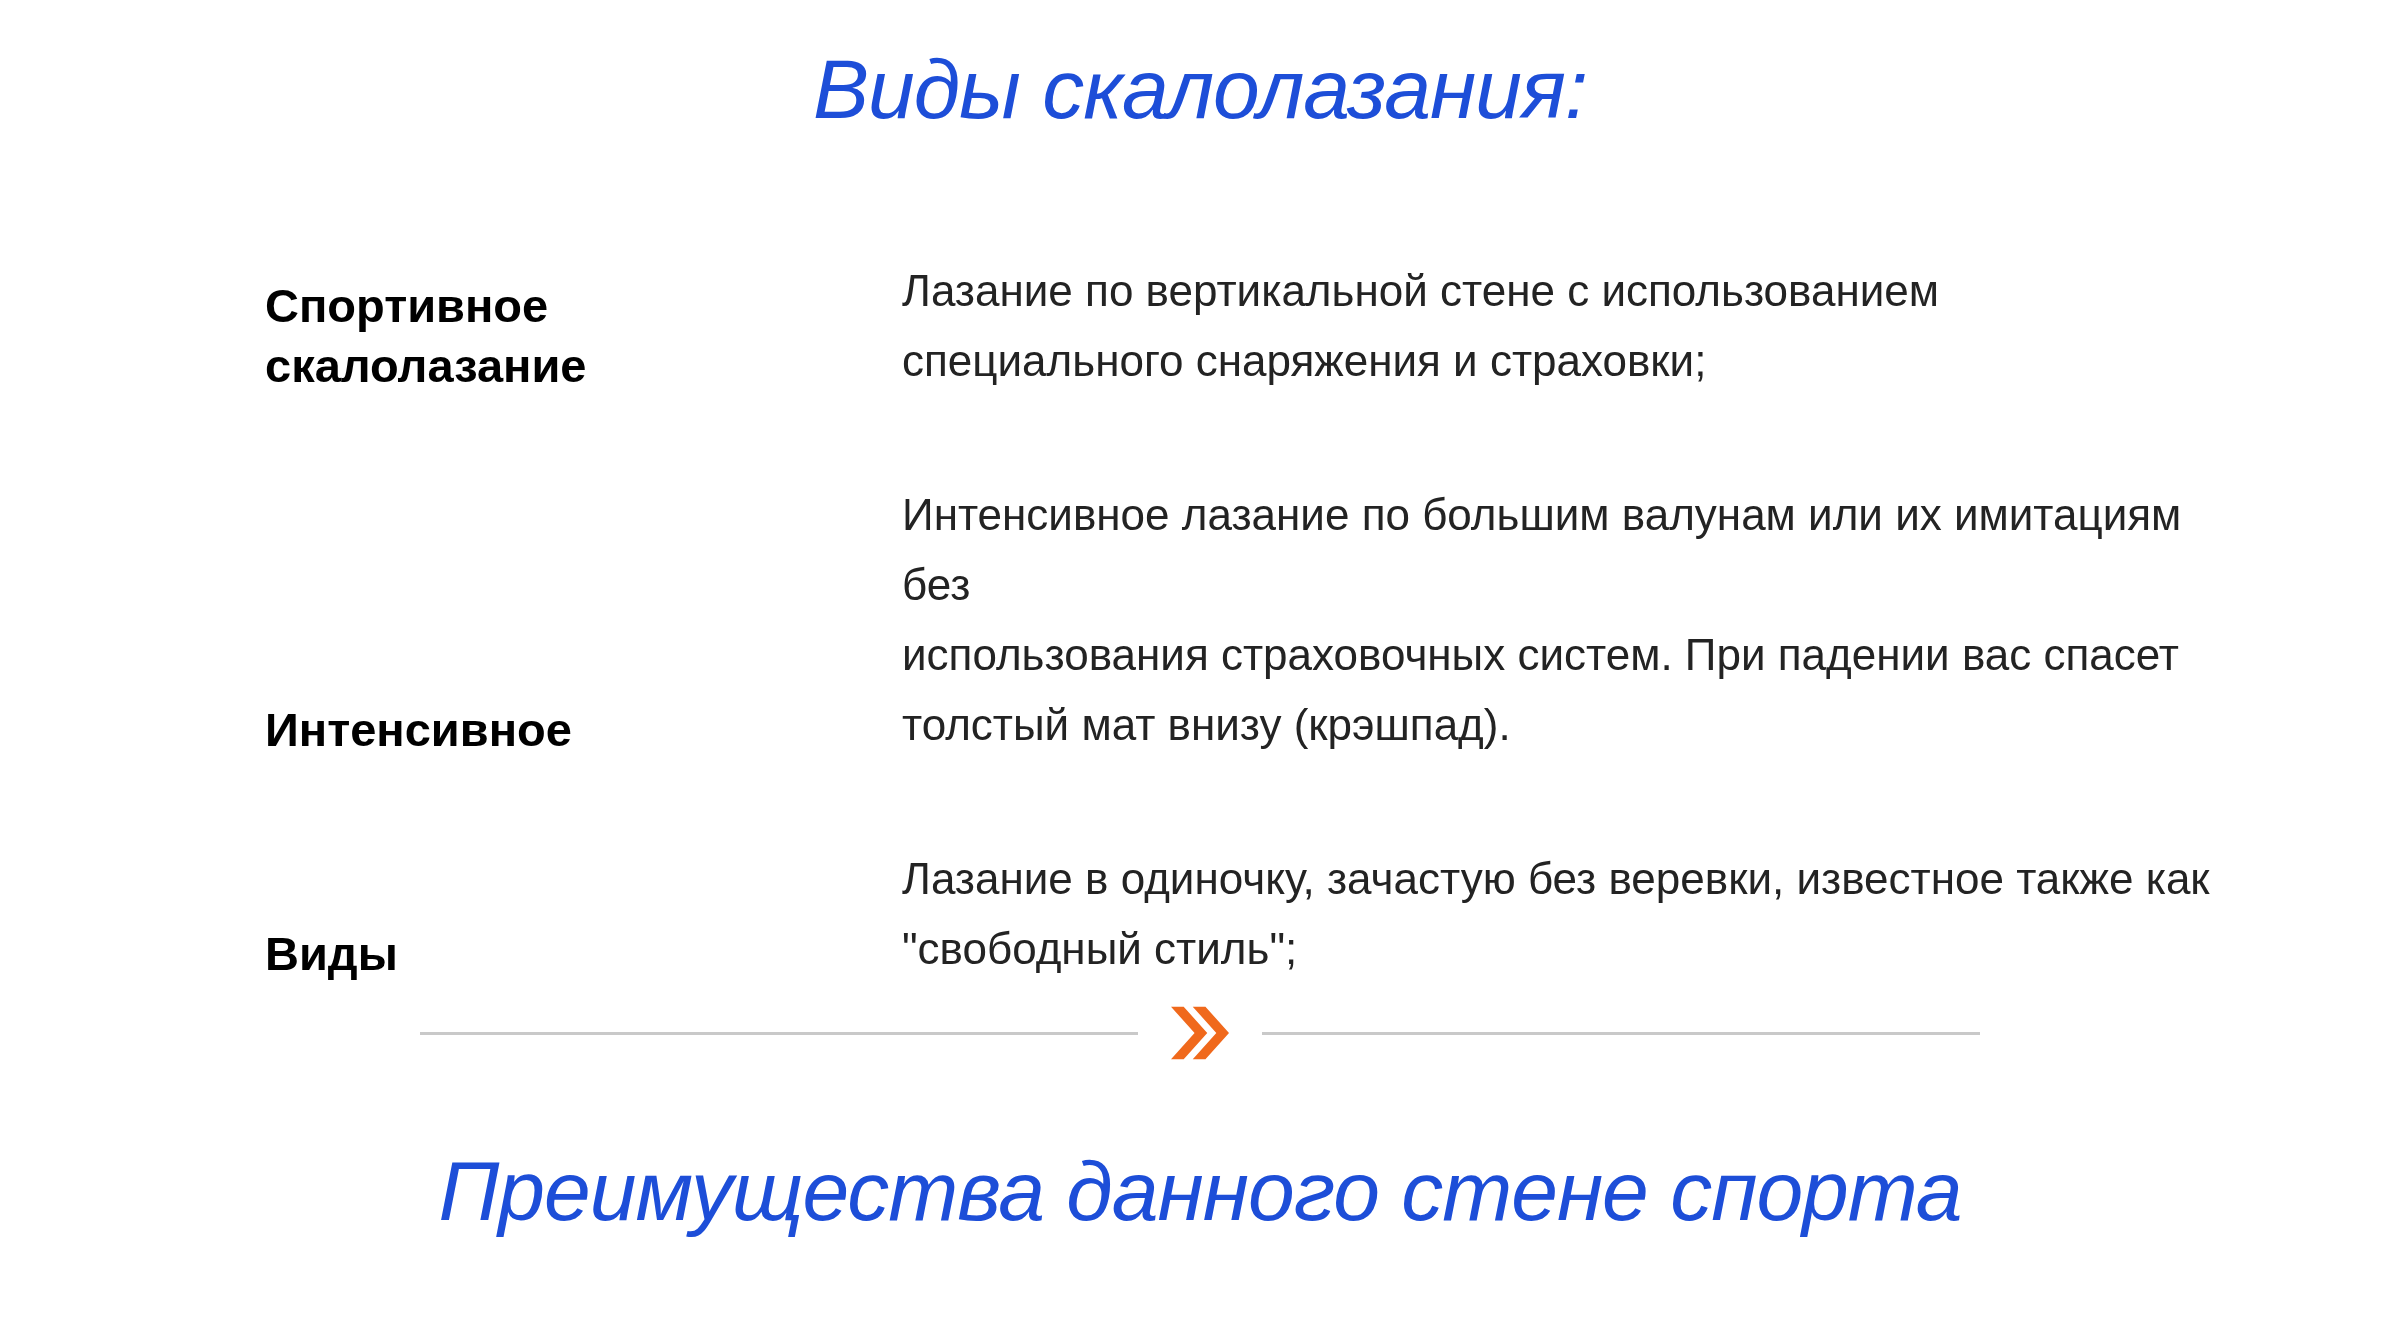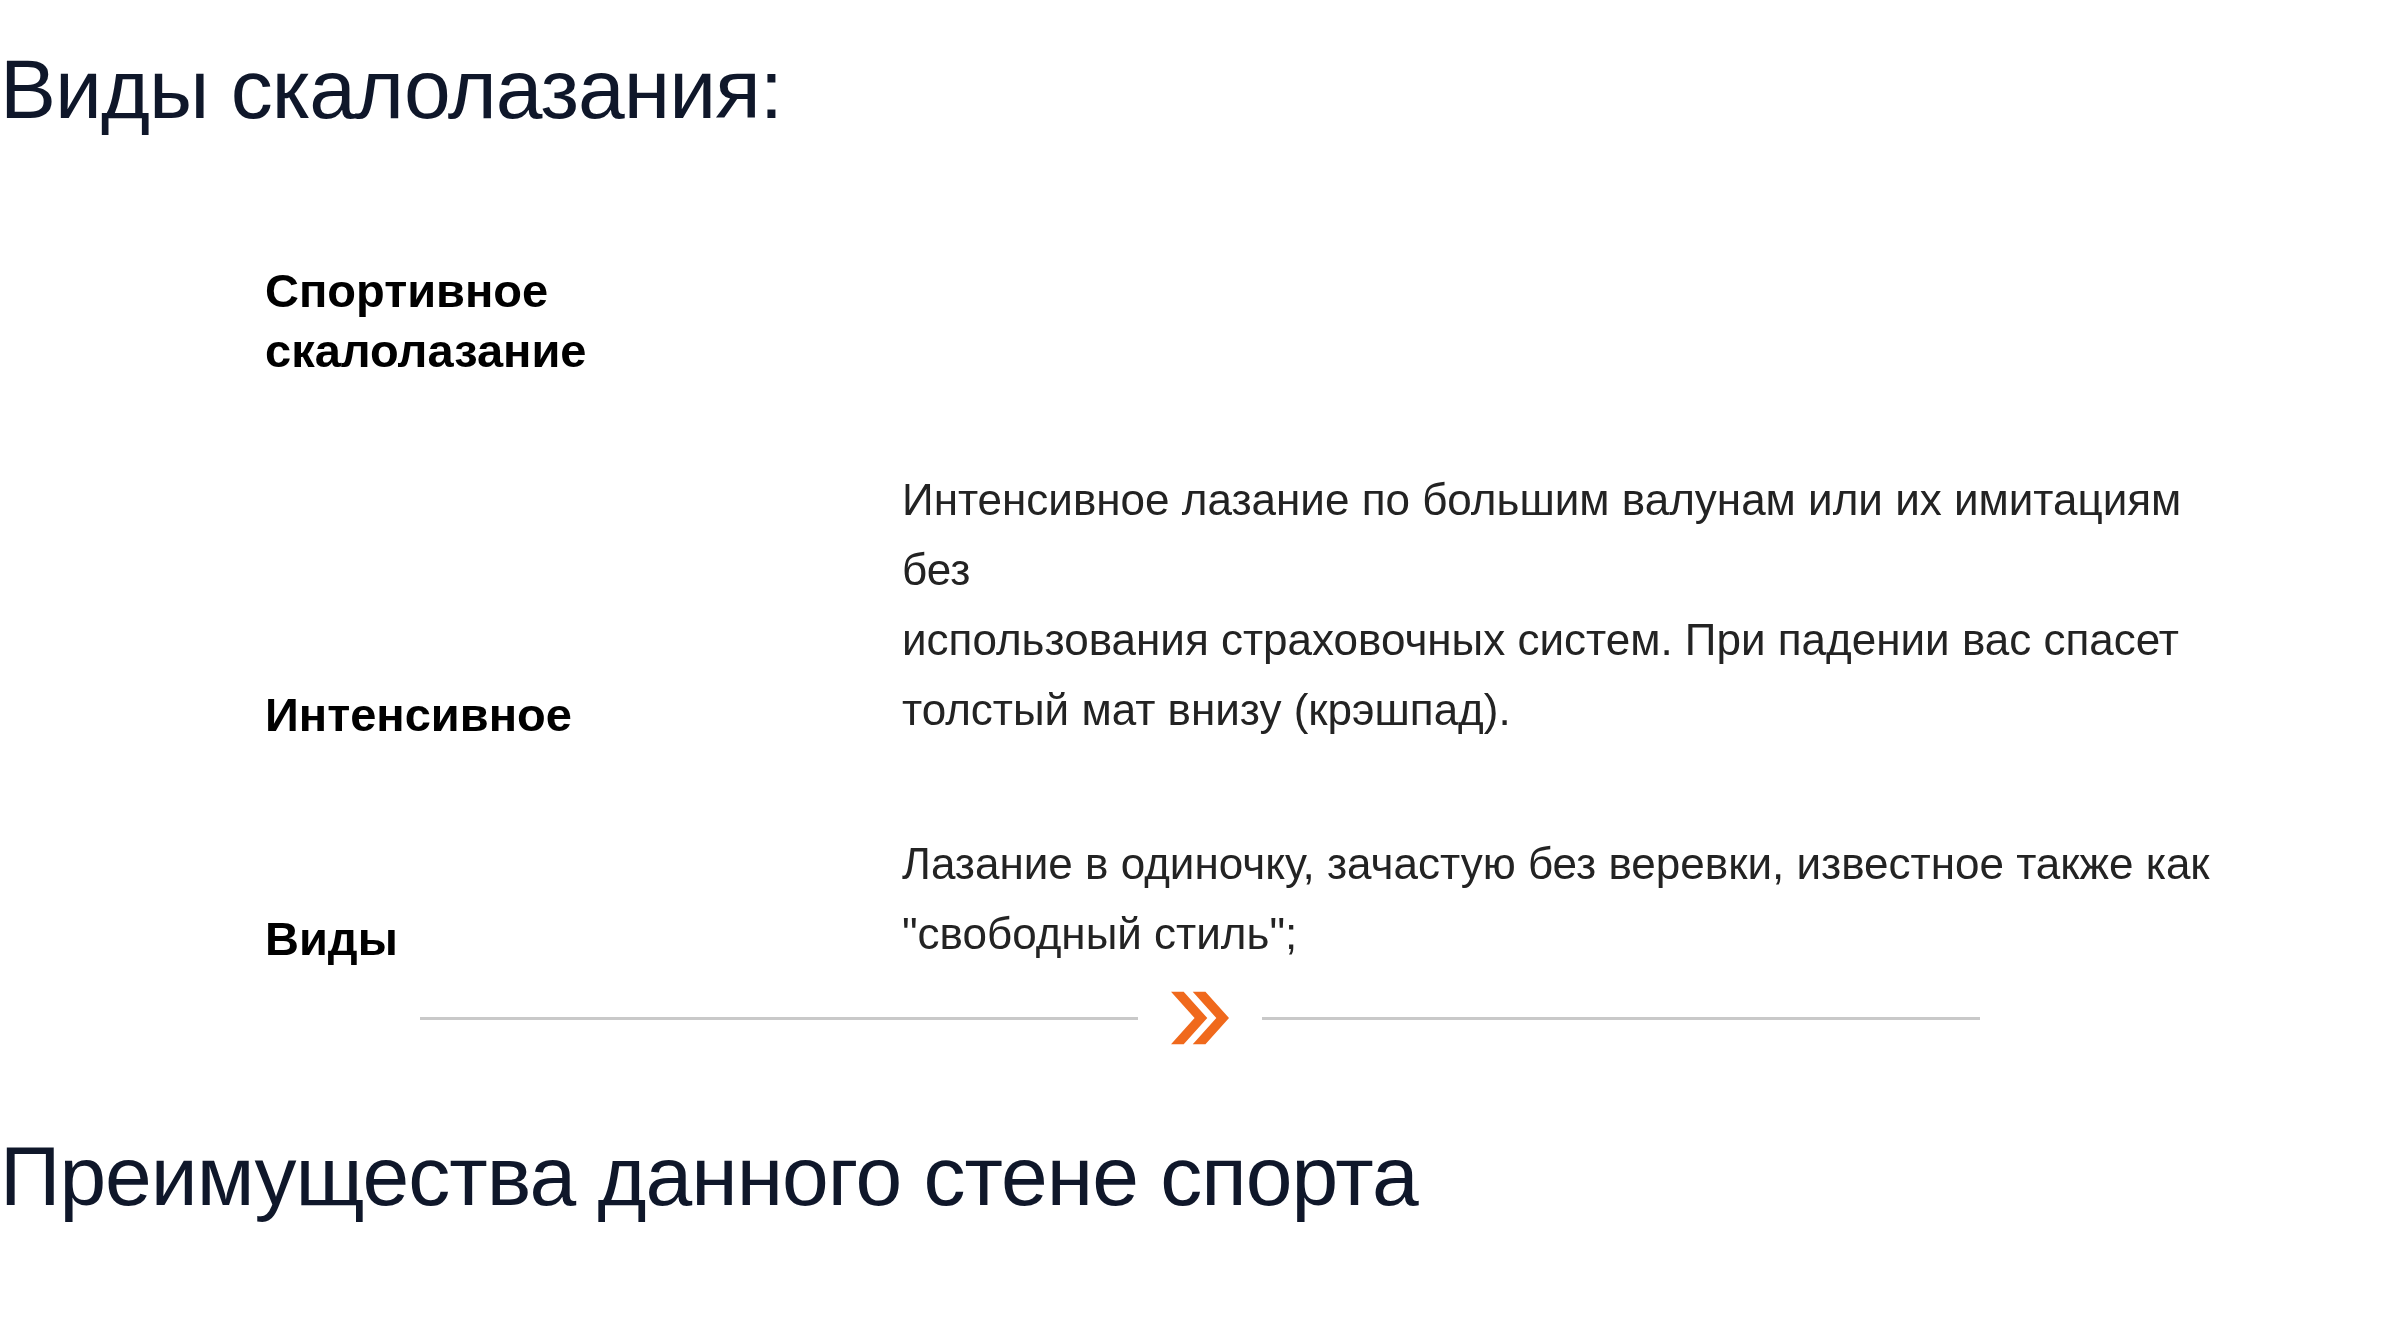--- a/index.html
+++ b/index.html
@@ -11,24 +11,25 @@
   html,body{width:2400px;height:1336px;background:#ffffff;overflow:hidden;}
   body{
     font-family:"Liberation Sans","DejaVu Sans",sans-serif;
     color:var(--text);
     padding-top:40px;
   }
   .section-title{
     font-size:84px;
     font-weight:300;
     line-height:98px;
-    text-align:left;
-    color:#0f172a;
+    text-align:center;
+    color:#1d4ed8;
     letter-spacing:-1px;
     white-space:pre-line;
+    font-style:italic;
   }
   .types-list{
     margin-top:118px;
     padding-left:265px;
   }
   .type-row{
     display:flex;
     align-items:flex-end;
     margin-bottom:84px;
   }
@@ -77,20 +78,22 @@
 
 <main>
 
   <h1 class="section-title">Виды скалолазания:</h1>
 
   <section class="types-list">
 
     <div class="type-row">
       <div class="type-term">Спортивное
 скалолазание</div>
+      <div class="type-def">Лазание по вертикальной стене с использованием
+специального снаряжения и страховки;</div>
     </div>
 
     <div class="type-row">
       <div class="type-term">Интенсивное</div>
       <div class="type-def">Интенсивное лазание по большим валунам или их имитациям без
 использования страховочных систем. При падении вас спасет
 толстый мат внизу (крэшпад).</div>
     </div>
 
     <div class="type-row">

